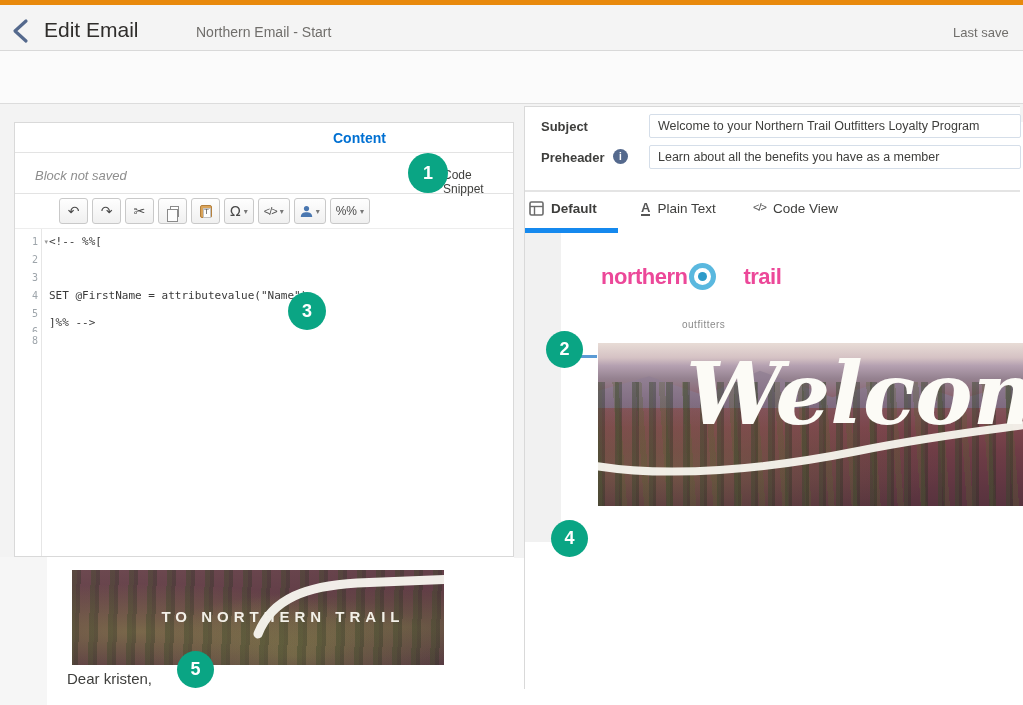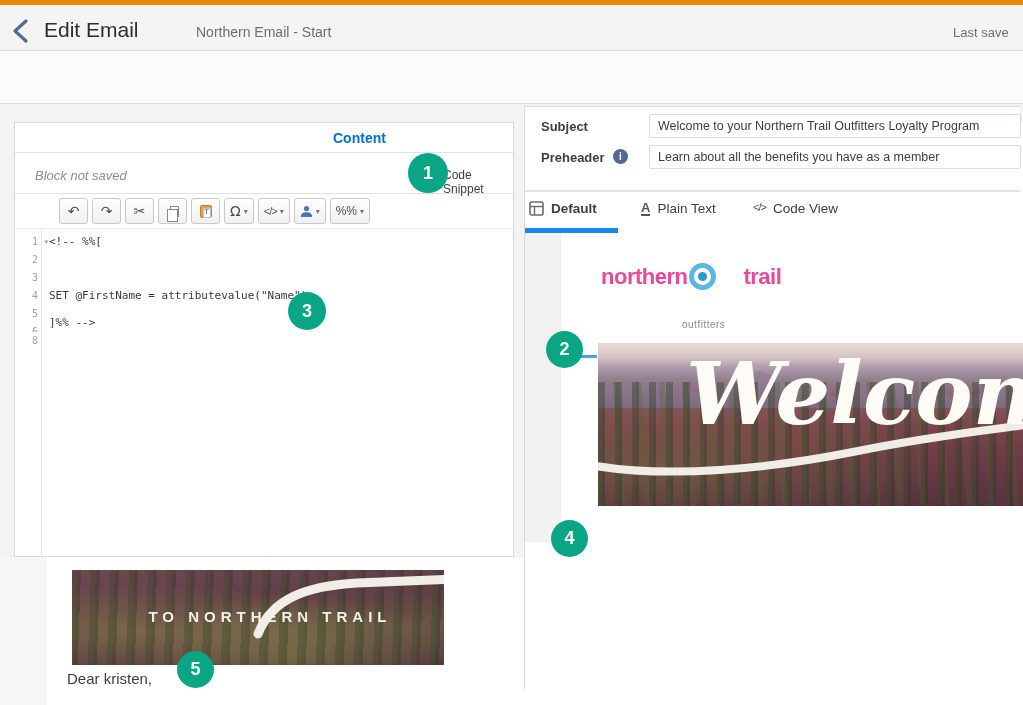--- a/index.html
+++ b/index.html
@@ -110,21 +110,21 @@
   
   .bstrip { left:0; top:557px; width:47px; height:148px; background:#f6f6f6; }
   .bimg { left:72px; top:570px; width:372px; height:95px; overflow:hidden;
     background:
       radial-gradient(ellipse at 18% 65%, rgba(150,150,80,.5), transparent 55%),
       radial-gradient(ellipse at 60% 90%, rgba(140,145,75,.45), transparent 50%),
       radial-gradient(ellipse at 88% 60%, rgba(130,135,70,.4), transparent 50%),
       linear-gradient(175deg,#6d4950 0%,#5f3b45 45%,#553842 100%); }
   .bimg .btrees { position:absolute; inset:0;
     background:repeating-linear-gradient(92deg, rgba(60,72,42,.4) 0 5px, rgba(35,48,30,.3) 5px 9px, rgba(0,0,0,0) 9px 19px); }
-  .bimg-caps { position:absolute; left:5px; width:100%; top:38px; text-align:center; font-size:15px;
+  .bimg-caps { position:absolute; left:18px; width:100%; top:38px; text-align:center; font-size:15px;
     font-weight:600; letter-spacing:5px; color:#f3f0e8;padding-left:14px; }
   .bgreeting { left:67px; top:670px; font-size:15px; color:#3e3e3c; }
 
   
   .badge { border-radius:50%; background:#0aa584; color:#fff; font-size:18px; font-weight:bold;
     display:flex; align-items:center; justify-content:center; z-index:20; }
   .bluedash { left:571px; top:355px; width:26px; height:3px; background:#5b9bd5; z-index:5; }
 
   svg { display:block; }
 </style>

